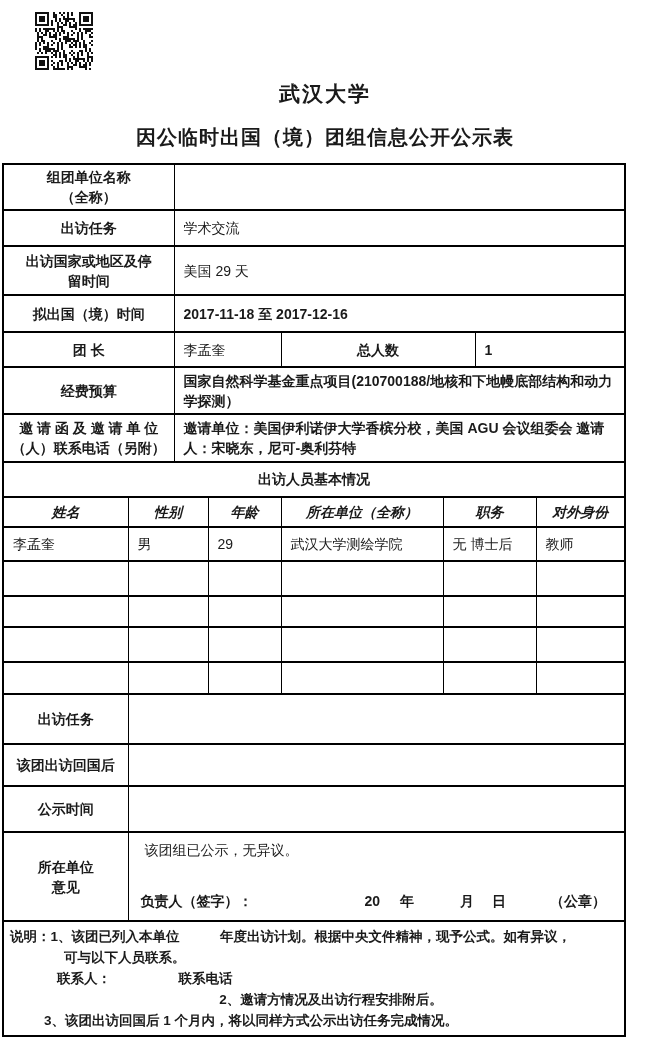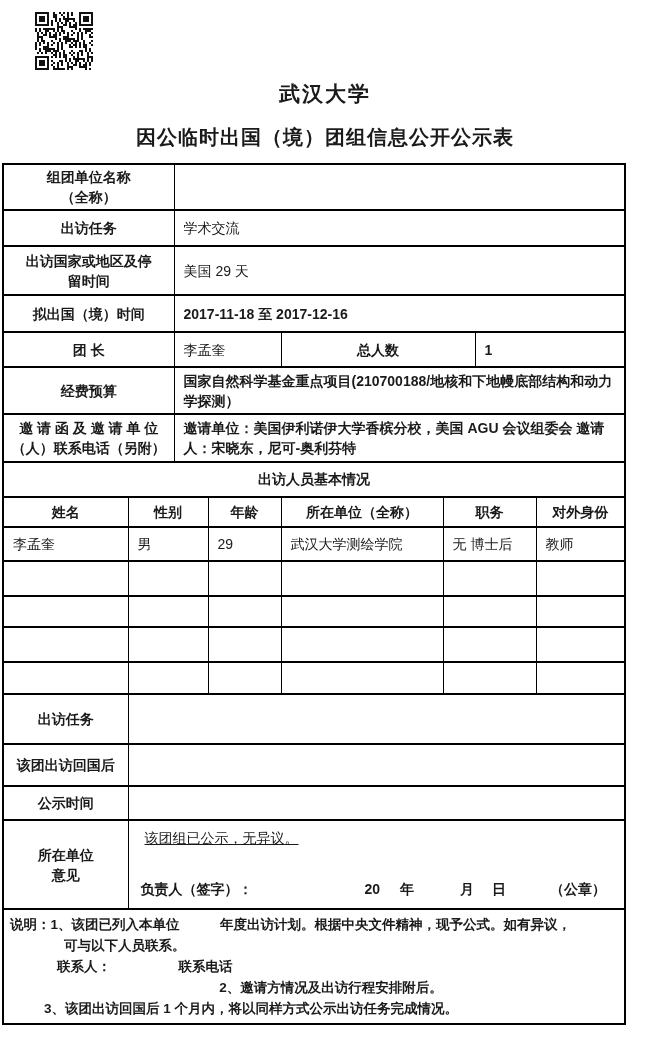--- a/index.html
+++ b/index.html
@@ -33,27 +33,27 @@
   .lbl{
     text-align:center;vertical-align:middle;font-weight:700;
     white-space:pre-line;line-height:20px;padding:2px 2px;
   }
   .val{padding:2px 9px;vertical-align:middle;text-align:left;line-height:20px;}
   .val-bold{font-weight:700;}
   .sec-title{text-align:center;vertical-align:middle;font-weight:700;}
   
   .r1{height:45px;} .r2{height:36px;} .r3{height:49px;} .r4{height:37px;}
   .r5{height:35px;} .r6{height:47px;} .r7{height:48px;} .r8{height:35px;}
-  .r9{height:30px;} .r10{height:34px;} .r11{height:35px;} .r12{height:31px;}
+  .r9{height:30px;font-style:italic;} .r10{height:34px;} .r11{height:35px;} .r12{height:31px;}
   .r13{height:35px;} .r14{height:32px;} .r15{height:50px;} .r16{height:42px;}
-  .r17{height:34px;} .r18{height:89px;} .r19{height:115px;}
+  .r17{height:46px;} .r18{height:89px;} .r19{height:115px;}
   
   .opinion-cell{vertical-align:top;padding:0;}
   .opinion-inner{display:flex;flex-direction:column;justify-content:space-between;height:85px;}
-  .opinion-statement{padding:7px 8px 0 16px;line-height:20px;text-decoration:underline;}
+  .opinion-statement{padding:7px 8px 0 16px;line-height:20px;}
   .sign-line{display:flex;align-items:baseline;font-weight:700;padding:0 16px 7px 12px;}
   .sign-year-prefix{margin-left:112px;}
   .sign-year{margin-left:20px;}
   .sign-month{margin-left:46px;}
   .sign-day{margin-left:18px;}
   .sign-seal{margin-left:auto;margin-right:2px;}
   
   .notes-cell{vertical-align:top;padding:4px 6px 0 6px;}
   .note-line{font-weight:700;line-height:21px;white-space:pre-wrap;font-size:13.5px;}
   .note-l2{padding-left:54px;}

